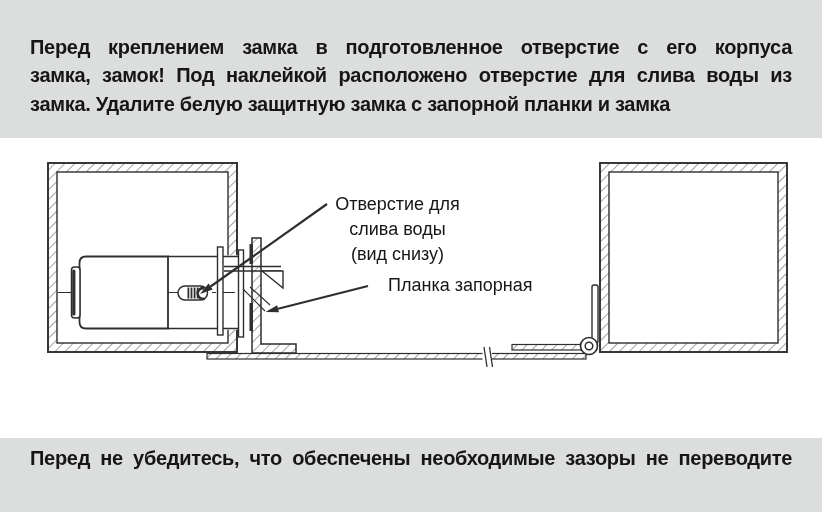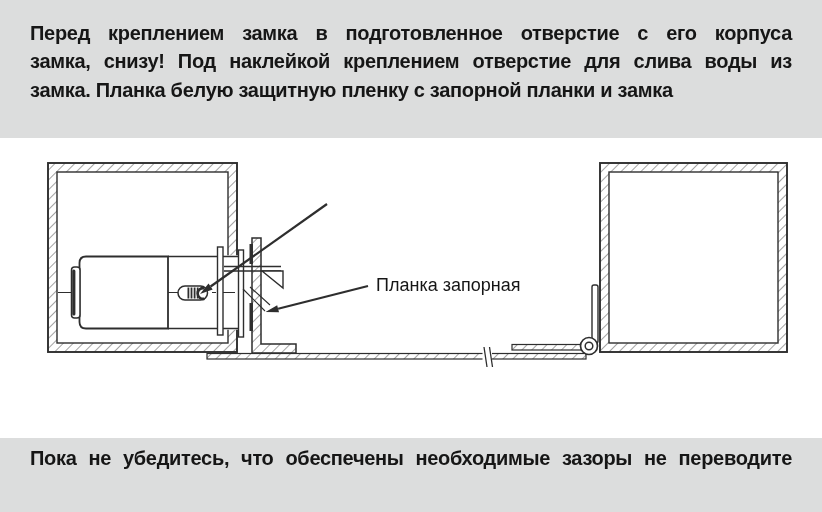--- a/index.html
+++ b/index.html
@@ -12,49 +12,49 @@
   html,body{margin:0;padding:0;background:#fff;}
   .page{
     position:relative;width:822px;height:512px;overflow:hidden;
     background:var(--diagram_bg);color:var(--text);
     font-family:"Liberation Sans","DejaVu Sans",sans-serif;
   }
   .notice{
     position:absolute;left:0;right:0;background:var(--notice_bg);
     padding:0 30px;box-sizing:border-box;
   }
-  .notice-top{top:0;height:138px;padding-top:19px;}
+  .notice-top{top:0;height:138px;padding-top:33px;}
   .notice-bottom{top:438px;height:74px;padding-top:6px;}
   .jline{
     font-weight:bold;font-size:20px;line-height:28.4px;letter-spacing:-0.3px;
     text-align:justify;text-justify:inter-word;white-space:normal;
   }
   .just{text-align-last:justify;}
   .diagram{position:absolute;left:0;top:0;width:822px;height:512px;}
   .diagram svg{position:absolute;left:0;top:0;}
   .lbl{position:absolute;font-size:18px;line-height:25px;color:var(--text);font-weight:normal;}
   .lbl-drain{left:327px;top:192px;width:141px;text-align:center;}
   .lbl-drain span{display:block;}
-  .lbl-plate{left:376px;top:273px;}
+  .lbl-plate{left:388px;top:273px;}
 
   
   .w{fill:#fff;stroke:var(--line);}
   .h{fill:url(#hatch);stroke:var(--line);}
   .ln{fill:none;stroke:var(--line);}
   .bk{fill:var(--line);stroke:none;}
 </style>
 </head>
 <body>
 
 <div class="page">
 
   <section class="notice notice-top">
     <div class="jline just">Перед креплением замка в подготовленное отверстие с его корпуса</div>
-    <div class="jline just">замка, снизу! Под наклейкой креплением отверстие для слива воды из</div>
-    <div class="jline">замка. Планка белую защитную пленку с запорной планки и замка</div>
+    <div class="jline just">замка, замок! Под наклейкой расположено отверстие для слива воды из</div>
+    <div class="jline">замка. Удалите белую защитную замка с запорной планки и замка</div>
   </section>
 
   <div class="diagram">
     <svg width="822" height="512" viewBox="0 0 822 512">
       <defs>
         <pattern id="hatch" width="7" height="7" patternUnits="userSpaceOnUse" patternTransform="rotate(45)">
           <line x1="0" y1="0" x2="0" y2="7" stroke="var(--hatch)" stroke-width="1"></line>
         </pattern>
       </defs>
 
@@ -117,20 +117,25 @@
       <g>
         <path d="M327,204 L210.6,286.5" class="ln" stroke-width="2.2"></path>
         <polygon points="200,294 208.5,283.5 212.7,289.4" class="bk"></polygon>
       </g>
       <g>
         <path d="M368,286 L278.1,308.8" class="ln" stroke-width="2.2"></path>
         <polygon points="265.5,312 277.2,305.3 279,312.3" class="bk"></polygon>
       </g>
     </svg>
 
+    <div class="lbl lbl-drain">
+      <span>Отверстие для</span>
+      <span>слива воды</span>
+      <span>(вид снизу)</span>
+    </div>
     <div class="lbl lbl-plate">Планка запорная</div>
   </div>
 
   <section class="notice notice-bottom">
-    <div class="jline just">Пока не убедитесь, что обеспечены необходимые зазоры не переводите</div>
+    <div class="jline just">Перед не убедитесь, что обеспечены необходимые зазоры не переводите</div>
   </section>
 
 </div>
 
 </body></html>

